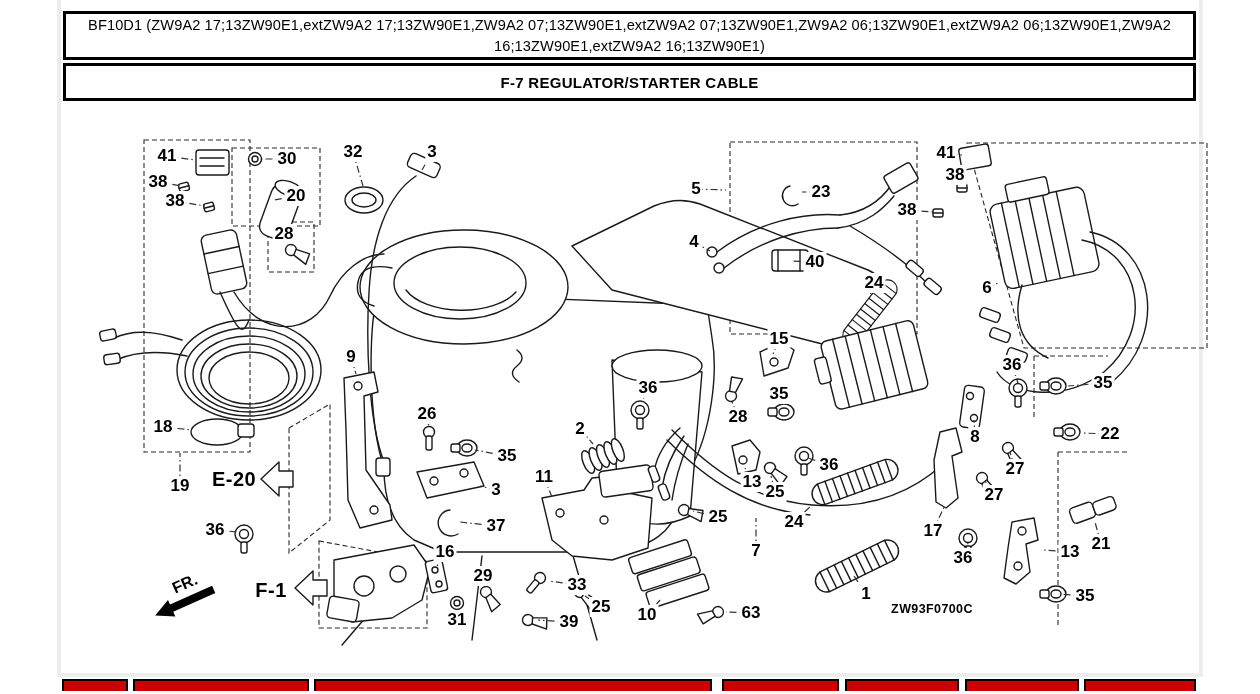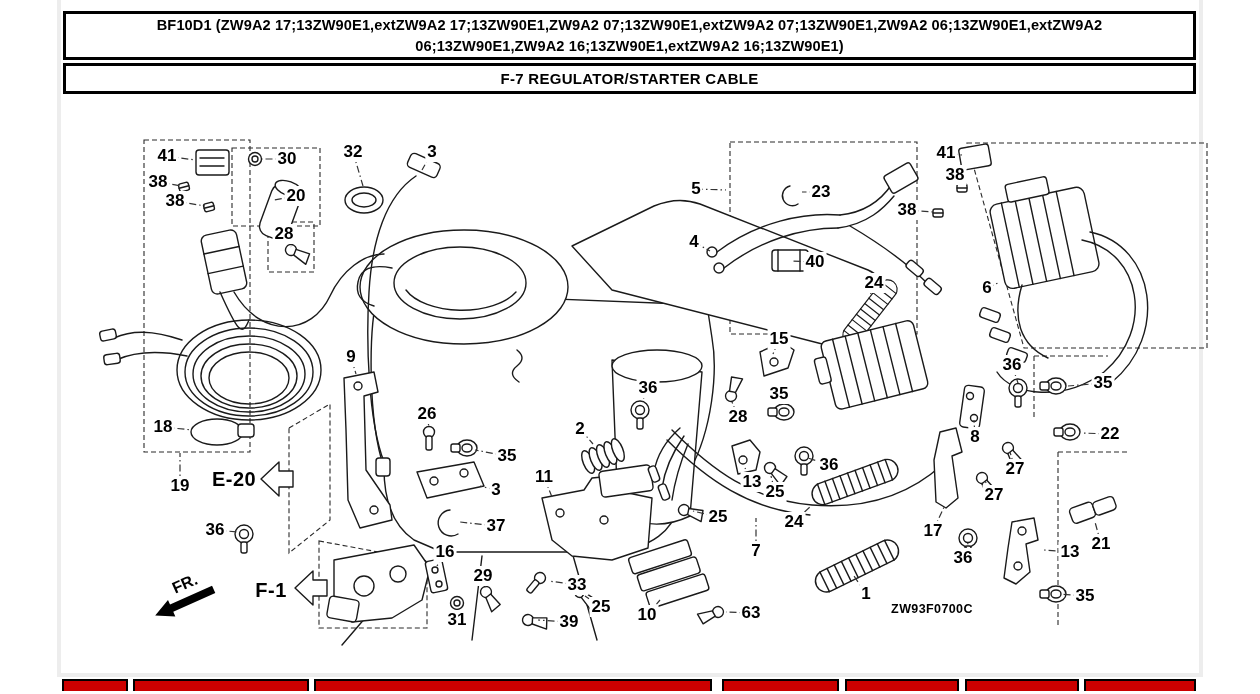--- a/index.html
+++ b/index.html
@@ -4,22 +4,22 @@
 <style>
   html,body{margin:0;padding:0;background:#fff;}
   #viewport{position:relative;width:1260px;height:694px;background:#fff;overflow:hidden;
             font-family:"Liberation Sans",sans-serif;}
   
   .frame-line{position:absolute;background:#ededed;}
   
   .tbox{position:absolute;left:63px;width:1133px;box-sizing:border-box;border:3px solid #000;
         background:#fff;display:flex;align-items:center;justify-content:center;text-align:center;}
   #title-box{top:11px;height:49px;}
-  #title-box .txt{font-weight:bold;font-size:14.6px;line-height:21px;color:#000;padding:0 22px;letter-spacing:.1px;}
-  #subtitle-box{top:63px;height:31px;}
+  #title-box .txt{font-weight:normal;font-size:14.6px;line-height:21px;color:#000;padding:0 22px;letter-spacing:.1px;}
+  #subtitle-box{top:63px;height:38px;}
   #subtitle-box .txt{font-weight:bold;font-size:15px;letter-spacing:.3px;color:#000;}
   
   #diagram-area{position:absolute;left:12px;top:0;width:1260px;height:579px;}
   #parts-svg,#leader-svg{position:absolute;left:0;top:0;}
   .callout{position:absolute;transform:translate(-50%,-50%);font-weight:bold;font-size:17px;
            color:#000;background:#fff;padding:0 2px;white-space:nowrap;}
   .ref-label{position:absolute;transform:translate(-50%,-50%);font-weight:bold;font-size:20px;
              color:#000;background:#fff;padding:0 2px;letter-spacing:.5px;}
   #fr-label{position:absolute;left:160px;top:575px;font-weight:bold;font-size:16px;
             transform:rotate(-24deg);color:#000;}

